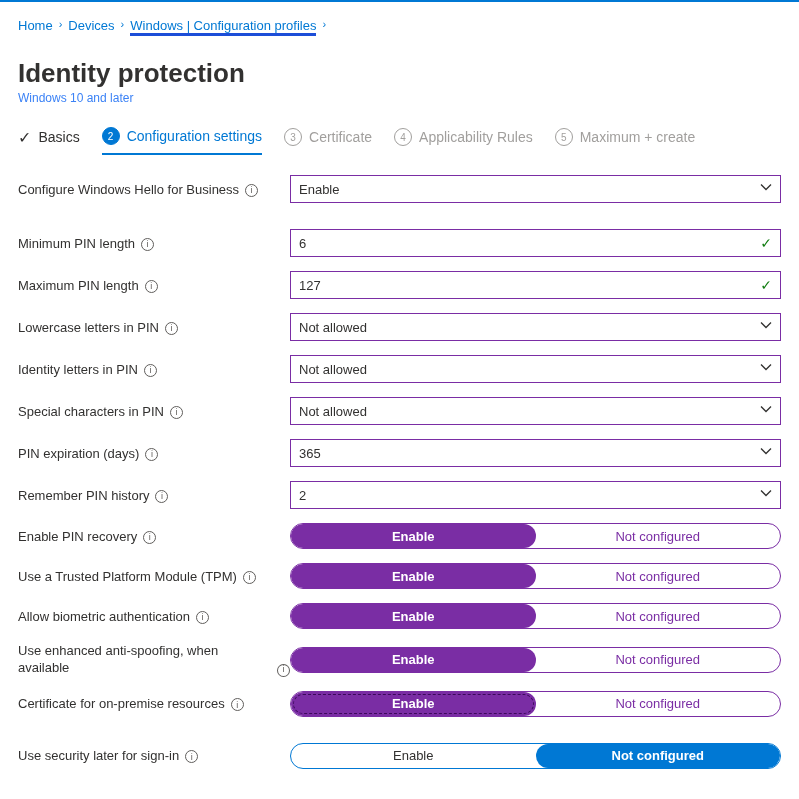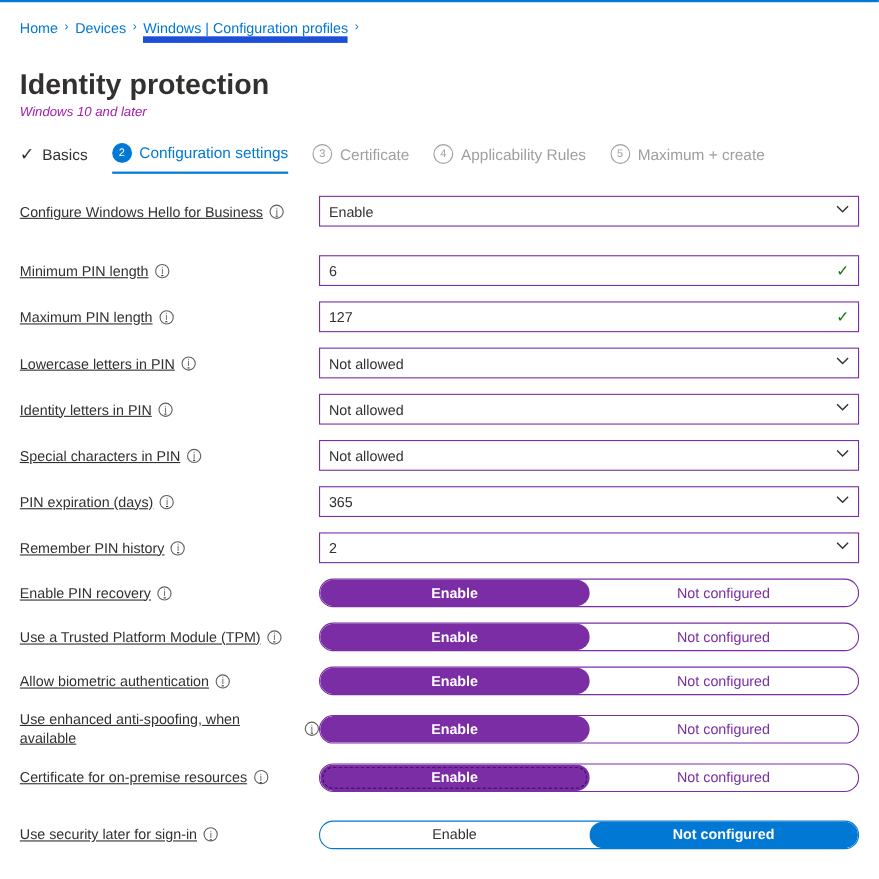--- a/index.html
+++ b/index.html
@@ -15,24 +15,24 @@
   .topbar { height: 2px; background: #0078d4; width: 100%; }
   .breadcrumb {
     display: flex;
     align-items: flex-start;
     gap: 6px;
     font-size: 13px;
     padding: 4px 0 10px 0;
     color: #0078d4;
   }
   .breadcrumb a { color: #0078d4; text-decoration: none; cursor: pointer; }
-  .breadcrumb .current { color: #0078d4; border-bottom: 6px solid #1d4ed8; }
+  .breadcrumb .current { color: #0078d4; border-bottom: 3px solid #1d4ed8; }
   .chev { color: #0078d4; font-size: 11px; }
   h1.page-title { font-size: 26px; font-weight: 600; margin: 12px 0 2px 0; color: #323130; }
-  .subtitle { font-size: 12px; color: #a21caf; margin-bottom: 22px; font-style: italic; }
+  .subtitle { font-size: 12px; color: #3b82f6; margin-bottom: 22px; }
   .wizard {
     display: flex;
     align-items: center;
     gap: 22px;
     border-bottom: 0px solid #edebe9;
     padding-bottom: 0;
     margin-bottom: 20px;
   }
   .step { display: flex; align-items: center; gap: 7px; font-size: 14px; color: #a19f9d; padding-bottom: 8px; cursor: pointer;}
   .step .circle {
@@ -46,25 +46,24 @@
   .form-row {
     display: flex;
     align-items: center;
     margin-bottom: 14px;
   }
   .form-row.tall-gap { margin-bottom: 26px; }
   .form-label {
     width: 272px;
     flex-shrink: 0;
     display: flex;
-    align-items: center;
+    align-items: flex-end;
     gap: 6px;
     color: #323130;
     font-size: 13px;
-    text-decoration: underline;
   }
   .form-label .info {
     width: 13px; height: 13px; border: 1px solid #605e5c; border-radius: 50%;
     display: inline-flex; align-items: center; justify-content: center;
     font-size: 9px; color: #605e5c; cursor: pointer;
   }
   .select, .textin {
     flex: 1;
     height: 28px;
     border: 1px solid #7a2da4;

